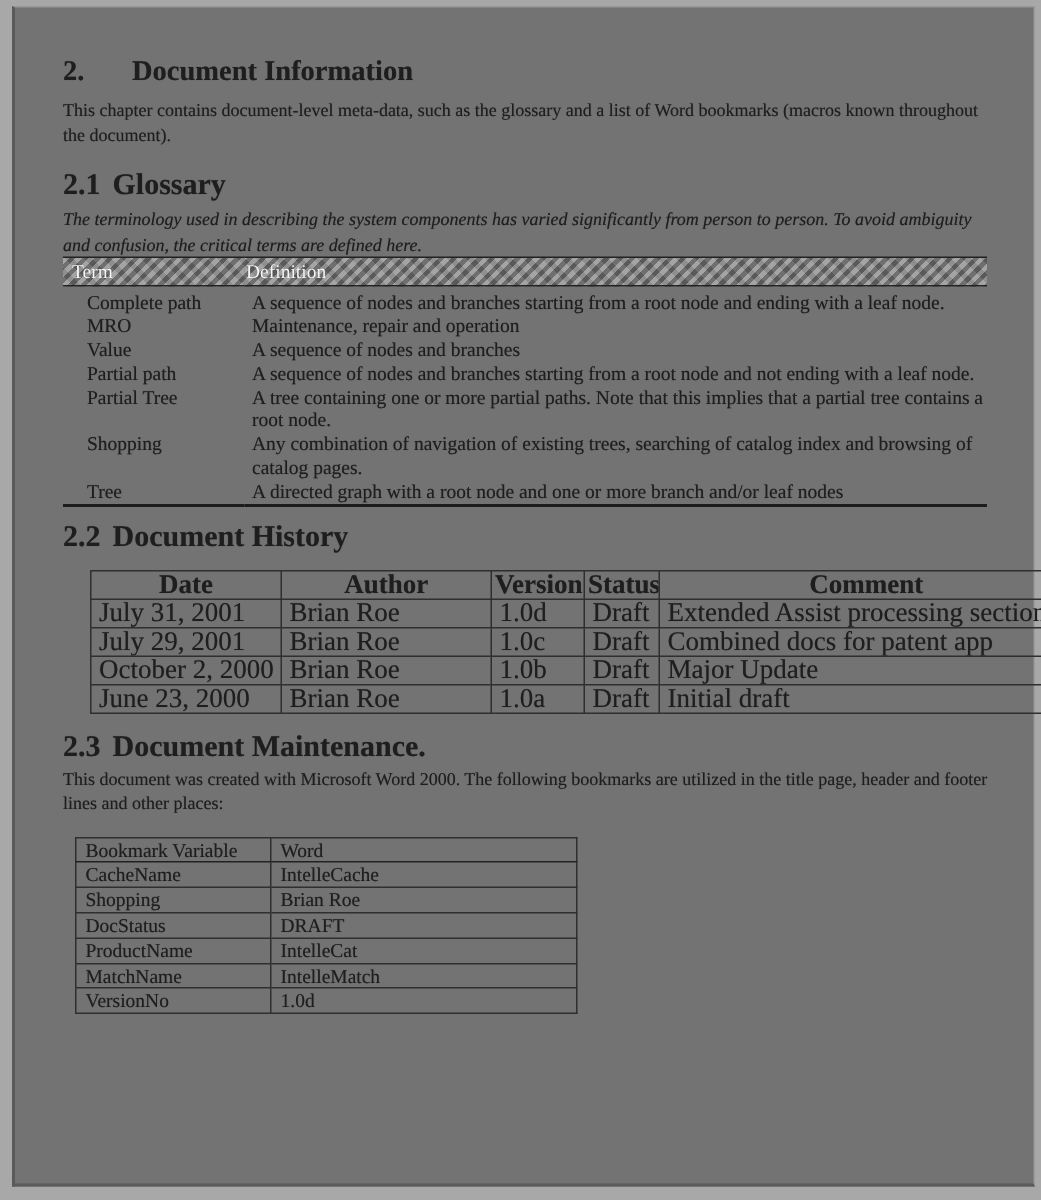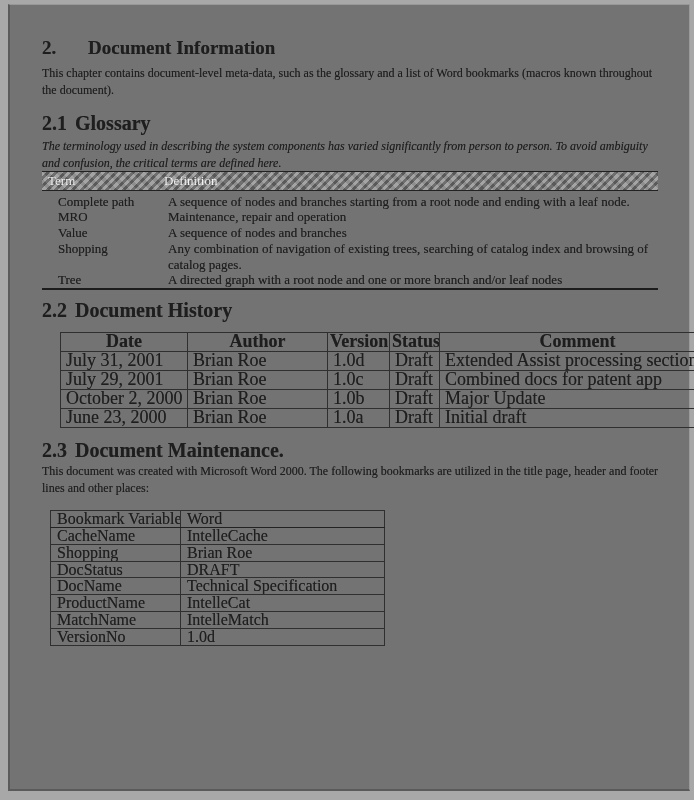--- a/index.html
+++ b/index.html
@@ -54,21 +54,21 @@
   tr.band td.def  { padding-left:1px; }
   tr.spacer td { height:3px; }
 
   
   table.hist { border-collapse:collapse; width:656px; margin:12px 0 0 18px; font-size:18px; table-layout:fixed; border:1.5px solid #222; }
   table.hist th, table.hist td { border:1px solid #2f2f2f; line-height:15px; overflow:hidden; white-space:nowrap; }
   table.hist th { font-weight:bold; text-align:center; padding:1px 2px 2px; }
   table.hist td { padding:1px 5px 2px; text-align:left; }
 
   
-  table.bm { border-collapse:collapse; width:335px; margin:14px 0 0 8px; font-size:16px; table-layout:fixed; border:1.5px solid #222; }
+  table.bm { border-collapse:collapse; width:335px; margin:14px 0 0 8px; font-size:13px; table-layout:fixed; border:1.5px solid #222; }
   table.bm td { border:1px solid #2f2f2f; line-height:13.8px; padding:1px 2px 1px 6px; white-space:nowrap; overflow:hidden; }
   table.bm tr.head td { border-bottom:1.5px solid #222; }
 </style>
 </head>
 <body>
 
 <div class="page">
   <div class="content">
 
     <h1 class="sec"><span class="num1">2.</span><span>Document Information</span></h1>
@@ -91,20 +91,28 @@
         <td class="term">Complete path</td>
         <td class="def">A sequence of nodes and branches starting from a root node and ending with a leaf node.</td>
       </tr>
       <tr>
         <td class="term">MRO</td>
         <td class="def">Maintenance, repair and operation</td>
       </tr>
       <tr>
         <td class="term">Value</td>
         <td class="def">A sequence of nodes and branches</td>
+      </tr>
+      <tr>
+        <td class="term">Partial path</td>
+        <td class="def">A sequence of nodes and branches starting from a root node and not ending with a leaf node.</td>
+      </tr>
+      <tr>
+        <td class="term">Partial Tree</td>
+        <td class="def">A tree containing one or more partial paths.  Note that this implies that a partial tree contains a root node.</td>
       </tr>
       <tr>
         <td class="term">Shopping</td>
         <td class="def">Any combination of navigation of existing trees, searching of catalog index and browsing of catalog pages.</td>
       </tr>
       <tr>
         <td class="term">Tree</td>
         <td class="def">A directed graph with a root node and one or more branch and/or leaf nodes</td>
       </tr>
     </tbody>
@@ -178,24 +186,20 @@
       </tr>
       <tr>
         <td>Shopping</td>
         <td>Brian Roe</td>
       </tr>
       <tr>
         <td>DocStatus</td>
         <td>DRAFT</td>
       </tr>
       <tr>
-        <td>DocName</td>
-        <td>Technical Specification</td>
-      </tr>
-      <tr>
         <td>ProductName</td>
         <td>IntelleCat</td>
       </tr>
       <tr>
         <td>MatchName</td>
         <td>IntelleMatch</td>
       </tr>
       <tr>
         <td>VersionNo</td>
         <td>1.0d</td>

